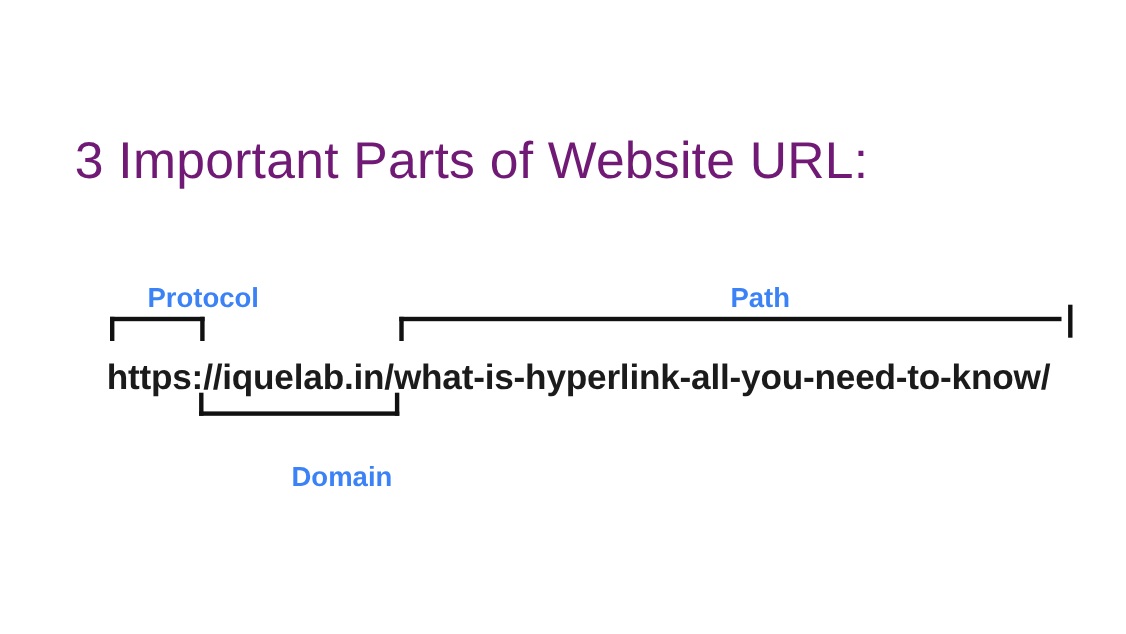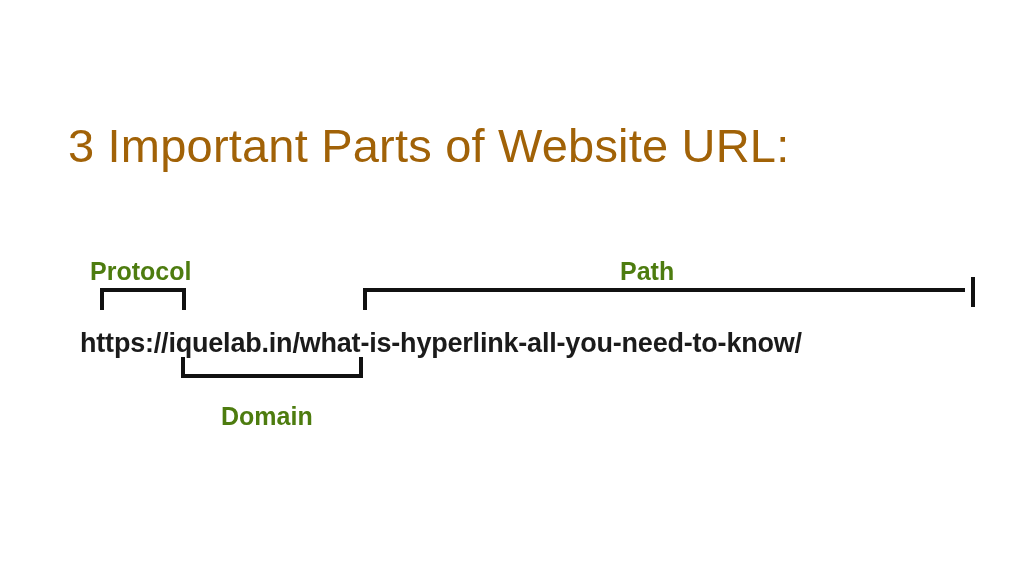--- a/index.html
+++ b/index.html
@@ -23,52 +23,53 @@
   
   #page-title {
     position: absolute;
     left: 68px;
     top: 117px;
     width: 900px;
     font-family: "Liberation Sans", sans-serif;
     font-size: 47px;
     font-weight: 400;
     letter-spacing: 0.2px;
-    color: #a16207;
+    color: #701a75;
     line-height: 58px;
     white-space: nowrap;
   }
 
   
   #url-text {
     position: absolute;
-    left: 80px;
+    left: 97px;
     top: 327px;
     font-family: "Liberation Sans", sans-serif;
-    font-size: 27px;
+    font-size: 32px;
     font-weight: bold;
     letter-spacing: -0.2px;
     color: #1b1b1b;
     white-space: nowrap;
     line-height: 32px;
   }
 
   
   .annotation-label {
     position: absolute;
     font-family: "Liberation Sans", sans-serif;
     font-size: 25px;
     font-weight: bold;
-    color: #4d7c0f;
+    color: #3b82f6;
     white-space: nowrap;
     line-height: 28px;
+    margin-left: 44px;
   }
   #label-protocol { left: 90px;  top: 257px; }
   #label-path     { left: 620px; top: 257px; }
-  #label-domain   { left: 221px; top: 402px; text-align: right; }
+  #label-domain   { left: 221px; top: 420px; text-align: right; }
 
   
   .bracket-h {
     position: absolute;
     height: 4px;
     background: #111111;
   }
   .bracket-v {
     position: absolute;
     width: 4px;

